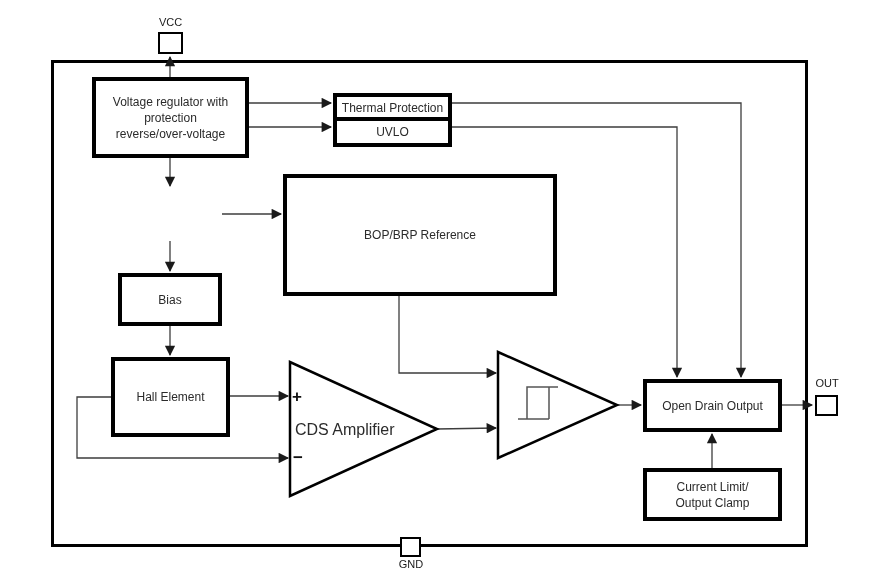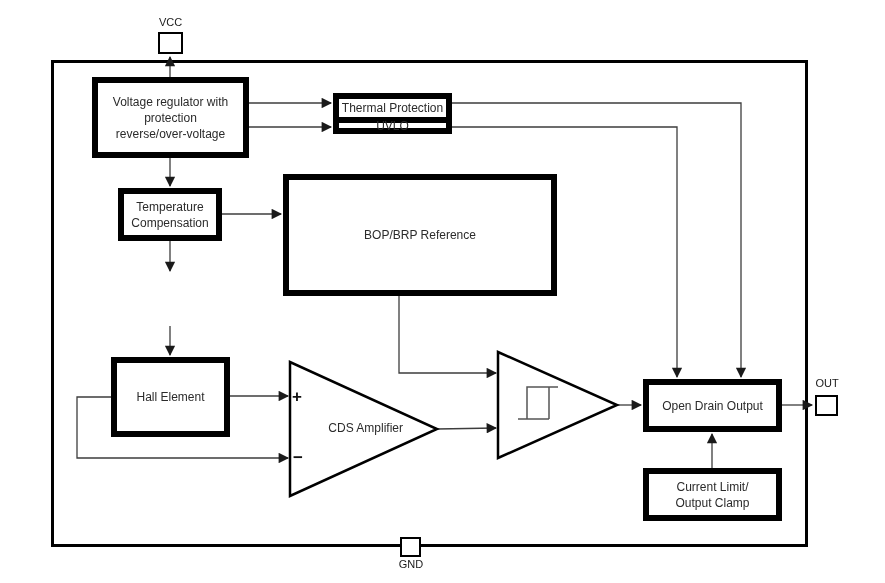--- a/index.html
+++ b/index.html
@@ -6,33 +6,33 @@
   .canvas{
     position:relative;width:885px;height:583px;background:#ffffff;
     font-family:"Liberation Sans",sans-serif;color:#2b2b2b;overflow:hidden;
   }
   .chip-border{
     position:absolute;left:51px;top:60px;width:757px;height:487px;
     border:3px solid #000;box-sizing:border-box;background:transparent;
   }
   .svg-layer{position:absolute;left:0;top:0;width:885px;height:583px;}
   .block{
-    position:absolute;box-sizing:border-box;border:6px solid #000000;background:#fff;
+    position:absolute;box-sizing:border-box;border:4px solid #000000;background:#fff;
     display:flex;align-items:center;justify-content:center;text-align:center;
     font-size:12px;line-height:16px;color:#2b2b2b;
   }
   .block .inner{width:100%;}
   .pin{
     position:absolute;box-sizing:border-box;border:2.5px solid #000;background:#fff;
   }
   .pin-label{
     position:absolute;font-size:11px;color:#1a1a1a;text-align:center;line-height:12px;
   }
   .amp-label{
-    position:absolute;font-size:12px;color:#2b2b2b;text-align:right;
+    position:absolute;font-size:16px;color:#2b2b2b;text-align:left;
   }
   .amp-sign{
     position:absolute;font-size:17px;font-weight:bold;color:#111;line-height:1;
   }
 </style>
 </head>
 <body>
 
 <div class="canvas">
 
@@ -72,35 +72,32 @@
       <div>Voltage regulator with</div>
       <div>protection</div>
       <div>reverse/over-voltage</div>
     </div>
   </div>
 
   <div class="block" style="left:333px;top:93px;width:119px;height:30px;">
     <div class="inner">Thermal Protection</div>
   </div>
 
-  <div class="block" style="left:333px;top:117px;width:119px;height:17px;">
+  <div class="block" style="left:333px;top:117px;width:119px;height:30px;">
     <div class="inner">UVLO</div>
   </div>
 
-  <div class="block" style="left:118px;top:188px;width:104px;height:53px;">
-    <div class="inner">
-      <div>Temperature</div>
-      <div>Compensation</div>
-    </div>
-  </div>
 
   <div class="block" style="left:283px;top:174px;width:274px;height:122px;">
     <div class="inner">BOP/BRP Reference</div>
   </div>
 
+  <div class="block" style="left:118px;top:273px;width:104px;height:53px;">
+    <div class="inner">Bias</div>
+  </div>
 
   <div class="block" style="left:111px;top:357px;width:119px;height:80px;">
     <div class="inner">Hall Element</div>
   </div>
 
   <div class="block" style="left:643px;top:379px;width:139px;height:53px;">
     <div class="inner">Open Drain Output</div>
   </div>
 
   <div class="block" style="left:643px;top:468px;width:139px;height:53px;">

